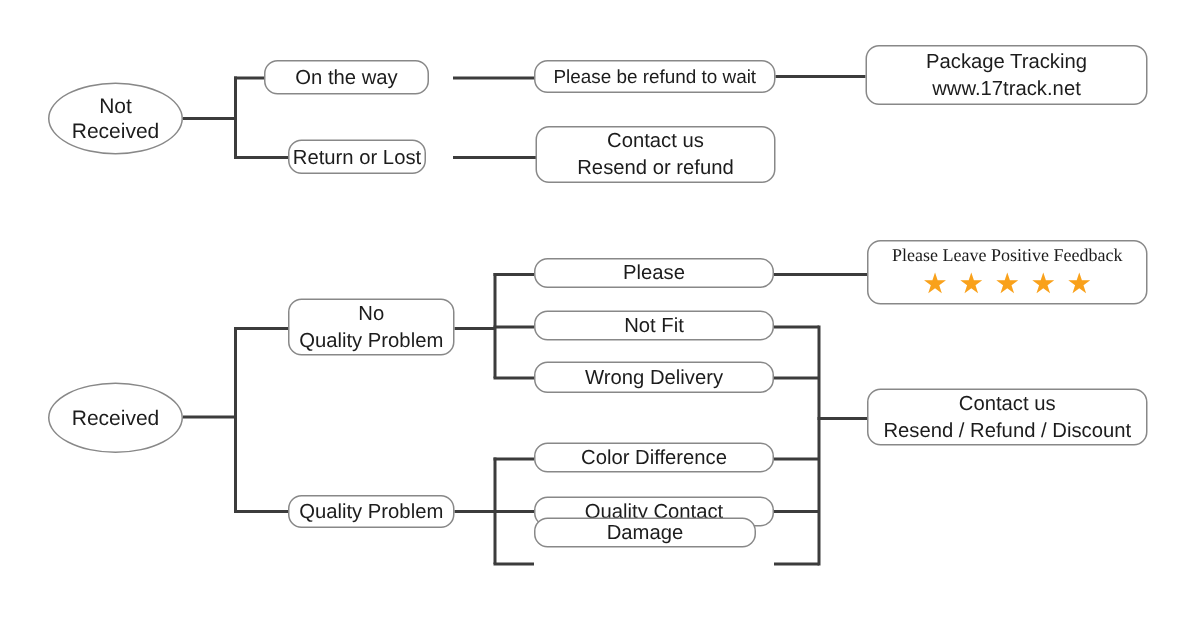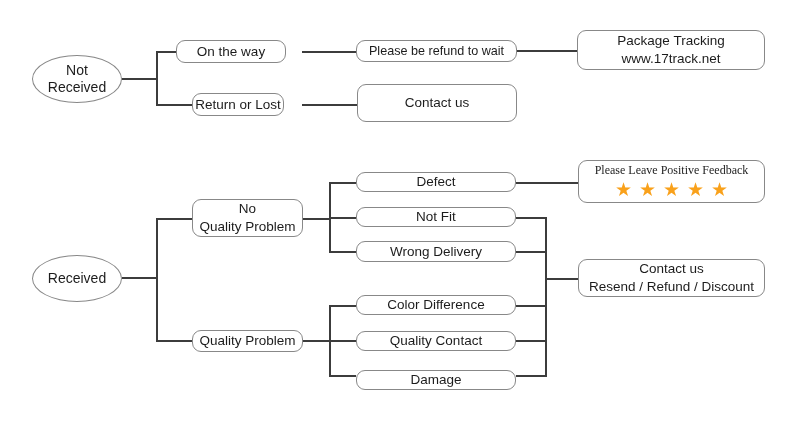--- a/index.html
+++ b/index.html
@@ -88,20 +88,21 @@
     <span class="nowrap">Package Tracking</span>
     <span class="nowrap">www.17track.net</span>
   </div>
 
   <div class="node box" style="left:192px; top:93px; width:92px; height:23px;">
     <span class="nowrap">Return or Lost</span>
   </div>
 
   <div class="node box" style="left:357px; top:84px; width:160px; height:38px;">
     <span class="nowrap">Contact us</span>
+    <span class="nowrap">Resend or refund</span>
   </div>
 
   <div class="hline" style="left:122px; top:78px; width:35px;"></div>
   <div class="vline" style="left:156px; top:51px; height:54px;"></div>
   <div class="hline" style="left:156px; top:51px; width:37px;"></div>
   <div class="hline" style="left:156px; top:104px; width:37px;"></div>
   <div class="hline" style="left:302px; top:51px; width:55px;"></div>
   <div class="hline" style="left:517px; top:50px; width:60px;"></div>
   <div class="hline" style="left:302px; top:104px; width:56px;"></div>
 
@@ -112,40 +113,40 @@
   <div class="node box" style="left:192px; top:199px; width:111px; height:38px;">
     <span class="nowrap">No</span>
     <span class="nowrap">Quality Problem</span>
   </div>
 
   <div class="node box" style="left:192px; top:330px; width:111px; height:22px;">
     <span class="nowrap">Quality Problem</span>
   </div>
 
   <div class="node box" style="left:356px; top:172px; width:160px; height:20px;">
-    <span class="nowrap">Defect</span>
+    <span class="nowrap">Please</span>
   </div>
 
   <div class="node box" style="left:356px; top:207px; width:160px; height:20px;">
     <span class="nowrap">Not Fit</span>
   </div>
 
   <div class="node box" style="left:356px; top:241px; width:160px; height:21px;">
     <span class="nowrap">Wrong Delivery</span>
   </div>
 
   <div class="node box" style="left:356px; top:295px; width:160px; height:20px;">
     <span class="nowrap">Color Difference</span>
   </div>
 
   <div class="node box" style="left:356px; top:331px; width:160px; height:20px;">
     <span class="nowrap">Quality Contact</span>
   </div>
 
-  <div class="node box" style="left:356px; top:370px; width:160px; height:20px;align-items:center;">
+  <div class="node box" style="left:356px; top:345px; width:148px; height:20px;align-items:center;">
     <span class="nowrap">Damage</span>
   </div>
 
   <div class="node box" style="left:578px; top:160px; width:187px; height:43px;font-family:Liberation Serif, serif;">
     <span class="fb-title">Please Leave Positive Feedback</span>
     <span class="star-row">
         <span class="star">★</span>
         <span class="star">★</span>
         <span class="star">★</span>
         <span class="star">★</span>

